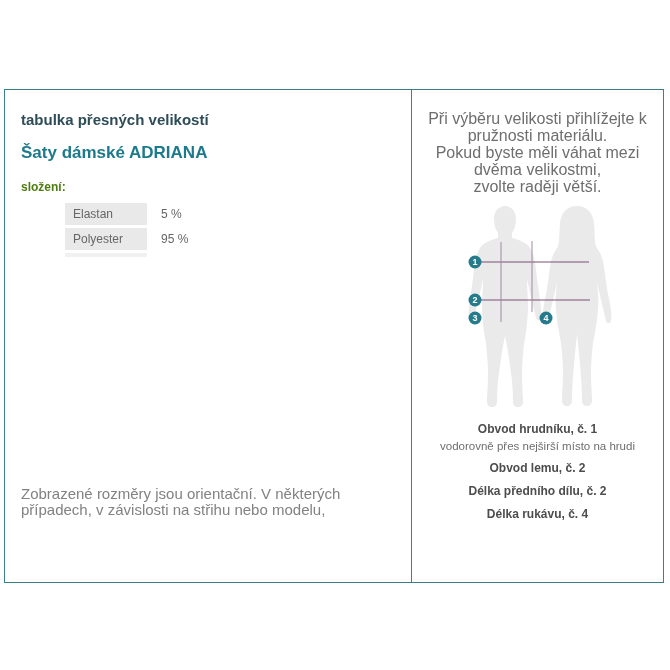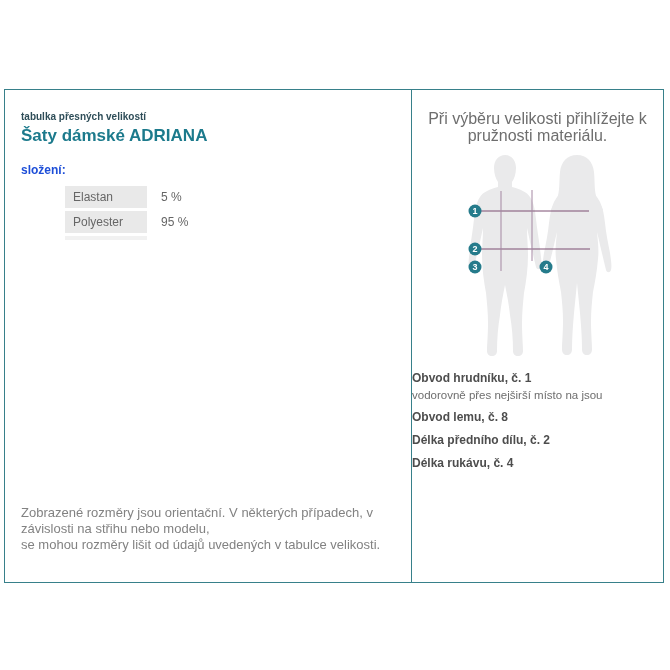--- a/index.html
+++ b/index.html
@@ -34,35 +34,35 @@
     background: #37808a;
   }
   
   .left-panel {
     position: absolute;
     left: 16px;
     top: 21px;
     width: 380px;
   }
   .kicker {
-    font-size: 10px;
+    font-size: 15px;
     font-weight: bold;
     color: #2e4d58;
   }
   .product-title {
-    margin-top: 4px;
+    margin-top: 15px;
     font-size: 17px;
     font-weight: bold;
     color: #1c7a8c;
   }
   .comp-heading {
     margin-top: 17px;
     font-size: 12px;
     font-weight: bold;
-    color: #1d4ed8;
+    color: #4d7c0f;
   }
   .comp-table {
     margin-top: 9px;
     padding-left: 44px;
   }
   .comp-row {
     display: flex;
     align-items: stretch;
     margin-bottom: 3px;
   }
@@ -79,23 +79,23 @@
     color: #666666;
   }
   .comp-strip {
     width: 82px;
     height: 4px;
     background: #f1f1f1;
   }
   .footnote {
     position: absolute;
     left: 16px;
-    top: 415px;
+    top: 396px;
     width: 392px;
-    font-size: 13px;
+    font-size: 15px;
     line-height: 16px;
     color: #828282;
   }
   
   .right-panel {
     position: absolute;
     left: 407px;
     top: 0;
     right: 0;
     bottom: 0;
@@ -107,20 +107,21 @@
     line-height: 17px;
     color: #6e6e6e;
   }
   .figure-wrap {
     width: 200px;
     height: 215px;
     margin: 3px auto 0 auto;
     position: relative;
   }
   .labels {
+    text-align: center;
   }
   .m-label {
     font-size: 12px;
     font-weight: bold;
     color: #4d4d4d;
     margin-top: 9px;
   }
   .m-sub {
     font-size: 11.5px;
     font-weight: normal;
@@ -153,26 +154,27 @@
         <div class="comp-row">
           <div class="comp-label">Polyester</div>
           <div class="comp-value">95 %</div>
         </div>
         <div class="comp-strip"></div>
       </div>
     </div>
 
     <div class="footnote">
       <div>Zobrazené rozměry jsou orientační. V některých případech, v závislosti na střihu nebo modelu,</div>
-      <div>se mohou rozměry lišit od údajů uvedených v tabulce velikosti.</div>
     </div>
 
     <div class="right-panel">
       <div class="intro">
         <div>Při výběru velikosti přihlížejte k pružnosti materiálu.</div>
+        <div>Pokud byste měli váhat mezi dvěma velikostmi,</div>
+        <div>zvolte raději větší.</div>
       </div>
 
       <div class="figure-wrap">
         <svg width="200" height="215" viewBox="0 0 200 215">
 
           <g transform="translate(2,0)">
             <path fill="#eaeaeb" d="M65,8 C59,8 54,13 54,21 C54,27 56,32 58,35 L58,40 C50,42 43,45 40,50 C36,56 35,63 34,72 C33,82 31,93 30,102 C29,110 28,116 29,120 C30,123 33,123 34,120 C36,112 38,103 40,95 C41,90 42,85 43,81 C43,91 42,100 42,108 C42,122 44,135 46,146 C47,156 48,166 48,176 C48,188 47,198 47,204 C47,207 49,209 52,209 C55,209 57,207 57,204 C57,192 58,180 60,168 C61,158 63,148 65,138 C67,148 69,158 70,168 C72,180 73,192 73,204 C73,207 75,209 78,209 C81,209 83,207 83,204 C83,198 82,188 82,176 C82,166 83,156 84,146 C86,135 88,122 88,108 C88,100 87,91 87,81 C88,85 89,90 90,95 C92,103 94,112 96,120 C97,123 100,123 101,120 C102,116 101,110 100,102 C99,93 97,82 96,72 C95,63 94,56 90,50 C87,45 80,42 72,40 L72,35 C74,32 76,27 76,21 C76,13 71,8 65,8 Z"></path>
           </g>
 
           <g transform="translate(2,0)">
@@ -199,20 +201,20 @@
           </g>
           <g>
             <circle cx="108" cy="120" r="6.5" fill="#257b8b"></circle>
             <text class="marker-num" x="108" y="123.2" text-anchor="middle">4</text>
           </g>
         </svg>
       </div>
 
       <div class="labels">
         <div class="m-label">Obvod hrudníku, č. 1</div>
-        <div class="m-sub">vodorovně přes nejširší místo na jsou</div>
-        <div class="m-label">Obvod lemu, č. 8</div>
+        <div class="m-sub">vodorovně přes nejširší místo na hrudi</div>
+        <div class="m-label">Obvod lemu, č. 2</div>
         <div class="m-label">Délka předního dílu, č. 2</div>
         <div class="m-label">Délka rukávu, č. 4</div>
       </div>
     </div>
   </div>
 </div>
 
 </body></html>

